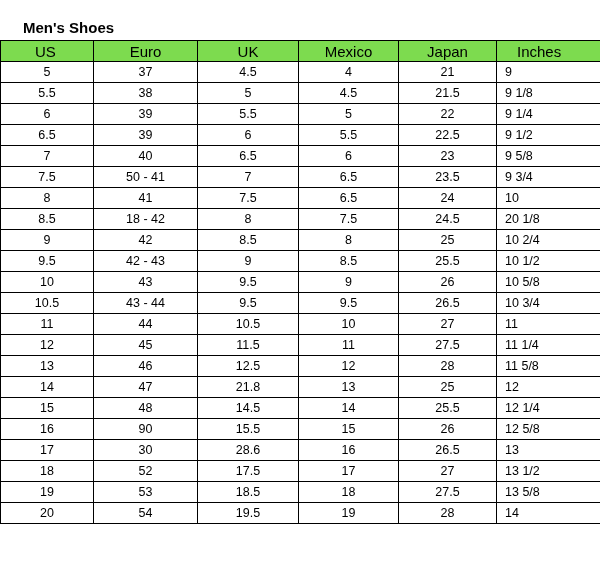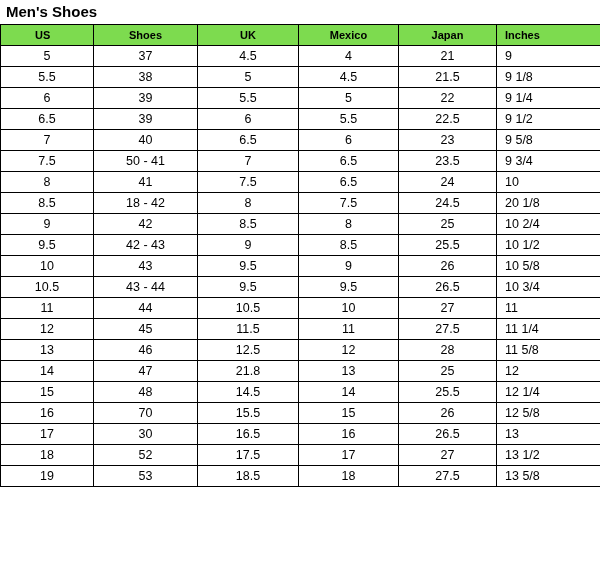--- a/index.html
+++ b/index.html
@@ -16,45 +16,46 @@
   }
   .page {
     width: 600px;
     height: 566px;
     box-sizing: border-box;
     position: relative;
   }
   .title {
     font-size: 15px;
     font-weight: bold;
-    padding: 4px 0 4px 6px;
+    padding: 20px 0 4px 6px;
     line-height: 16px;
+    margin-left: 17px;
   }
   table.size-table {
     border-collapse: collapse;
     width: 600px;
     table-layout: fixed;
   }
   table.size-table th,
   table.size-table td {
     border: 1px solid #000000;
     font-size: 12.5px;
     height: 21px;
     line-height: 19px;
     padding: 0;
     box-sizing: border-box;
   }
   table.size-table thead th {
     background: #7ddb4f;
-    font-weight: bold;
+    font-weight: normal;
     text-align: center;
-    font-size: 11px;
+    font-size: 15px;
   }
   table.size-table thead th.col-us { text-align: left; padding-left: 34px; }
-  table.size-table thead th.col-inches { text-align: left; padding-left: 8px; }
+  table.size-table thead th.col-inches { text-align: left; padding-left: 20px; }
   table.size-table tbody td {
     text-align: center;
     background: #ffffff;
   }
   table.size-table tbody td.inches {
     text-align: left;
     padding-left: 8px;
   }
   
   col.c0 { width: 93px; }
@@ -76,21 +77,21 @@
       <col class="c0">
         <col class="c1">
         <col class="c2">
         <col class="c3">
         <col class="c4">
         <col class="c5">
     </colgroup>
     <thead>
       <tr>
         <th class="col-us">US</th>
-        <th>Shoes</th>
+        <th>Euro</th>
         <th>UK</th>
         <th>Mexico</th>
         <th>Japan</th>
         <th class="col-inches">Inches</th>
       </tr>
     </thead>
     <tbody id="table-body">
         <tr>
           <td>5</td>
           <td>37</td>
@@ -222,46 +223,54 @@
         <tr>
           <td>15</td>
           <td>48</td>
           <td>14.5</td>
           <td>14</td>
           <td>25.5</td>
           <td class="inches">12 1/4</td>
         </tr>
         <tr>
           <td>16</td>
-          <td>70</td>
+          <td>90</td>
           <td>15.5</td>
           <td>15</td>
           <td>26</td>
           <td class="inches">12 5/8</td>
         </tr>
         <tr>
           <td>17</td>
           <td>30</td>
-          <td>16.5</td>
+          <td>28.6</td>
           <td>16</td>
           <td>26.5</td>
           <td class="inches">13</td>
         </tr>
         <tr>
           <td>18</td>
           <td>52</td>
           <td>17.5</td>
           <td>17</td>
           <td>27</td>
           <td class="inches">13 1/2</td>
         </tr>
         <tr>
           <td>19</td>
           <td>53</td>
           <td>18.5</td>
           <td>18</td>
           <td>27.5</td>
           <td class="inches">13 5/8</td>
         </tr>
+        <tr>
+          <td>20</td>
+          <td>54</td>
+          <td>19.5</td>
+          <td>19</td>
+          <td>28</td>
+          <td class="inches">14</td>
+        </tr>
       </tbody>
   </table>
   <div class="bottom-space"></div>
 </div>
 
 </body></html>

